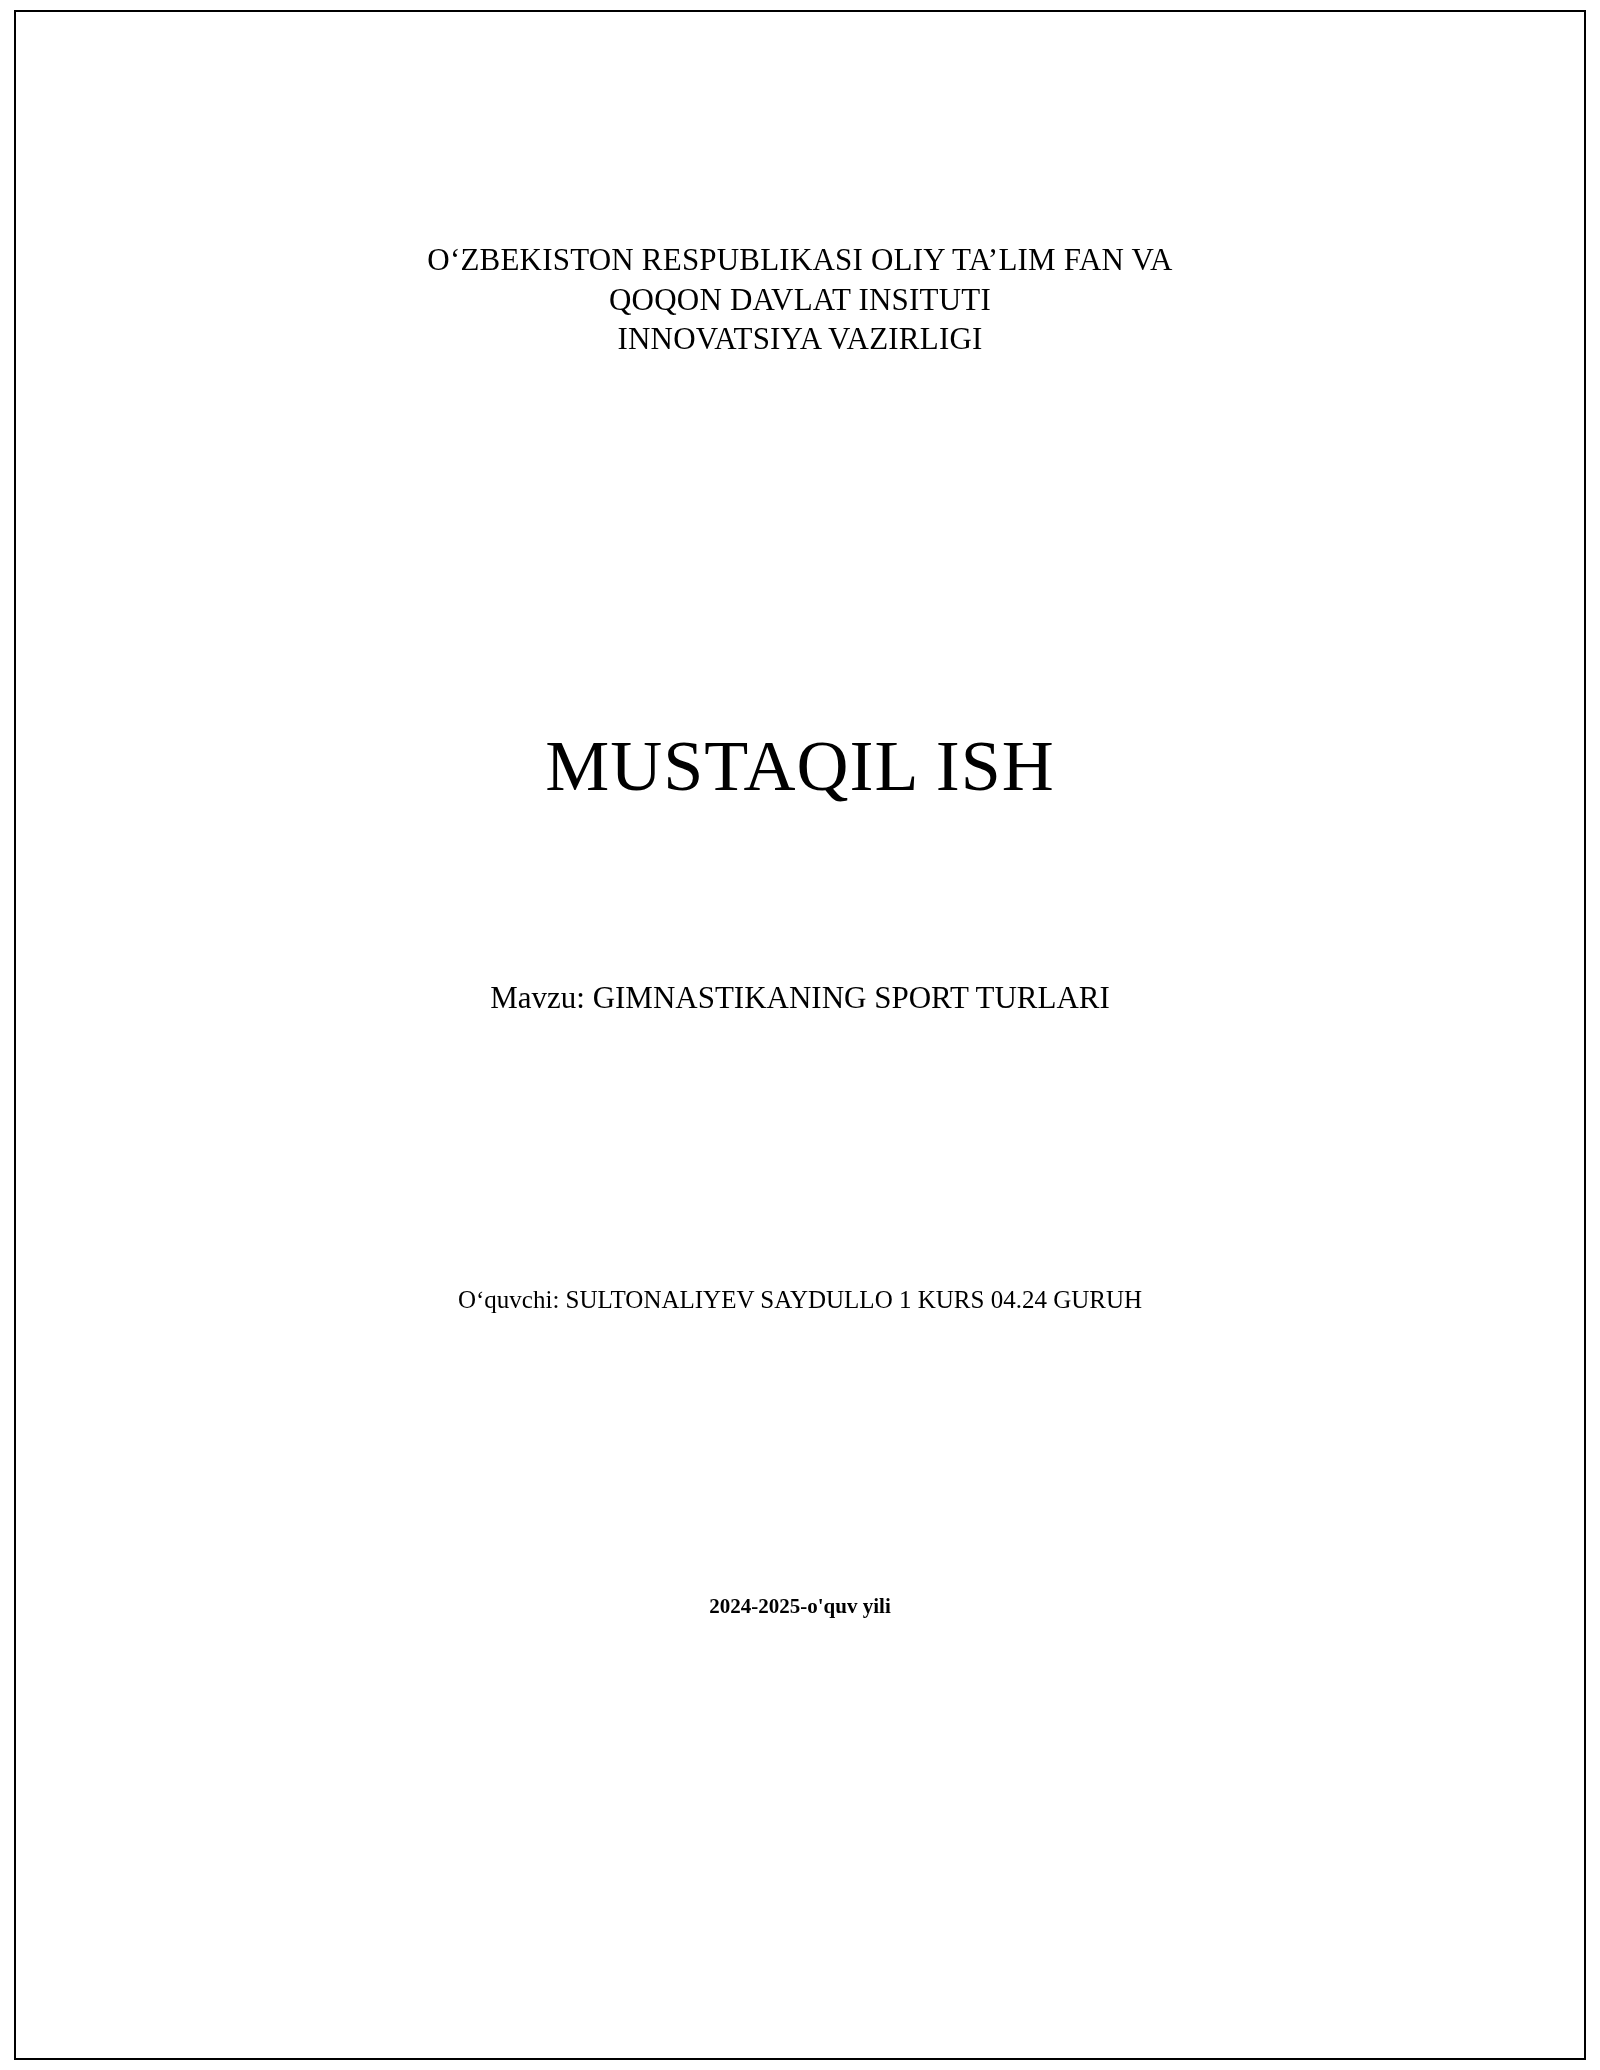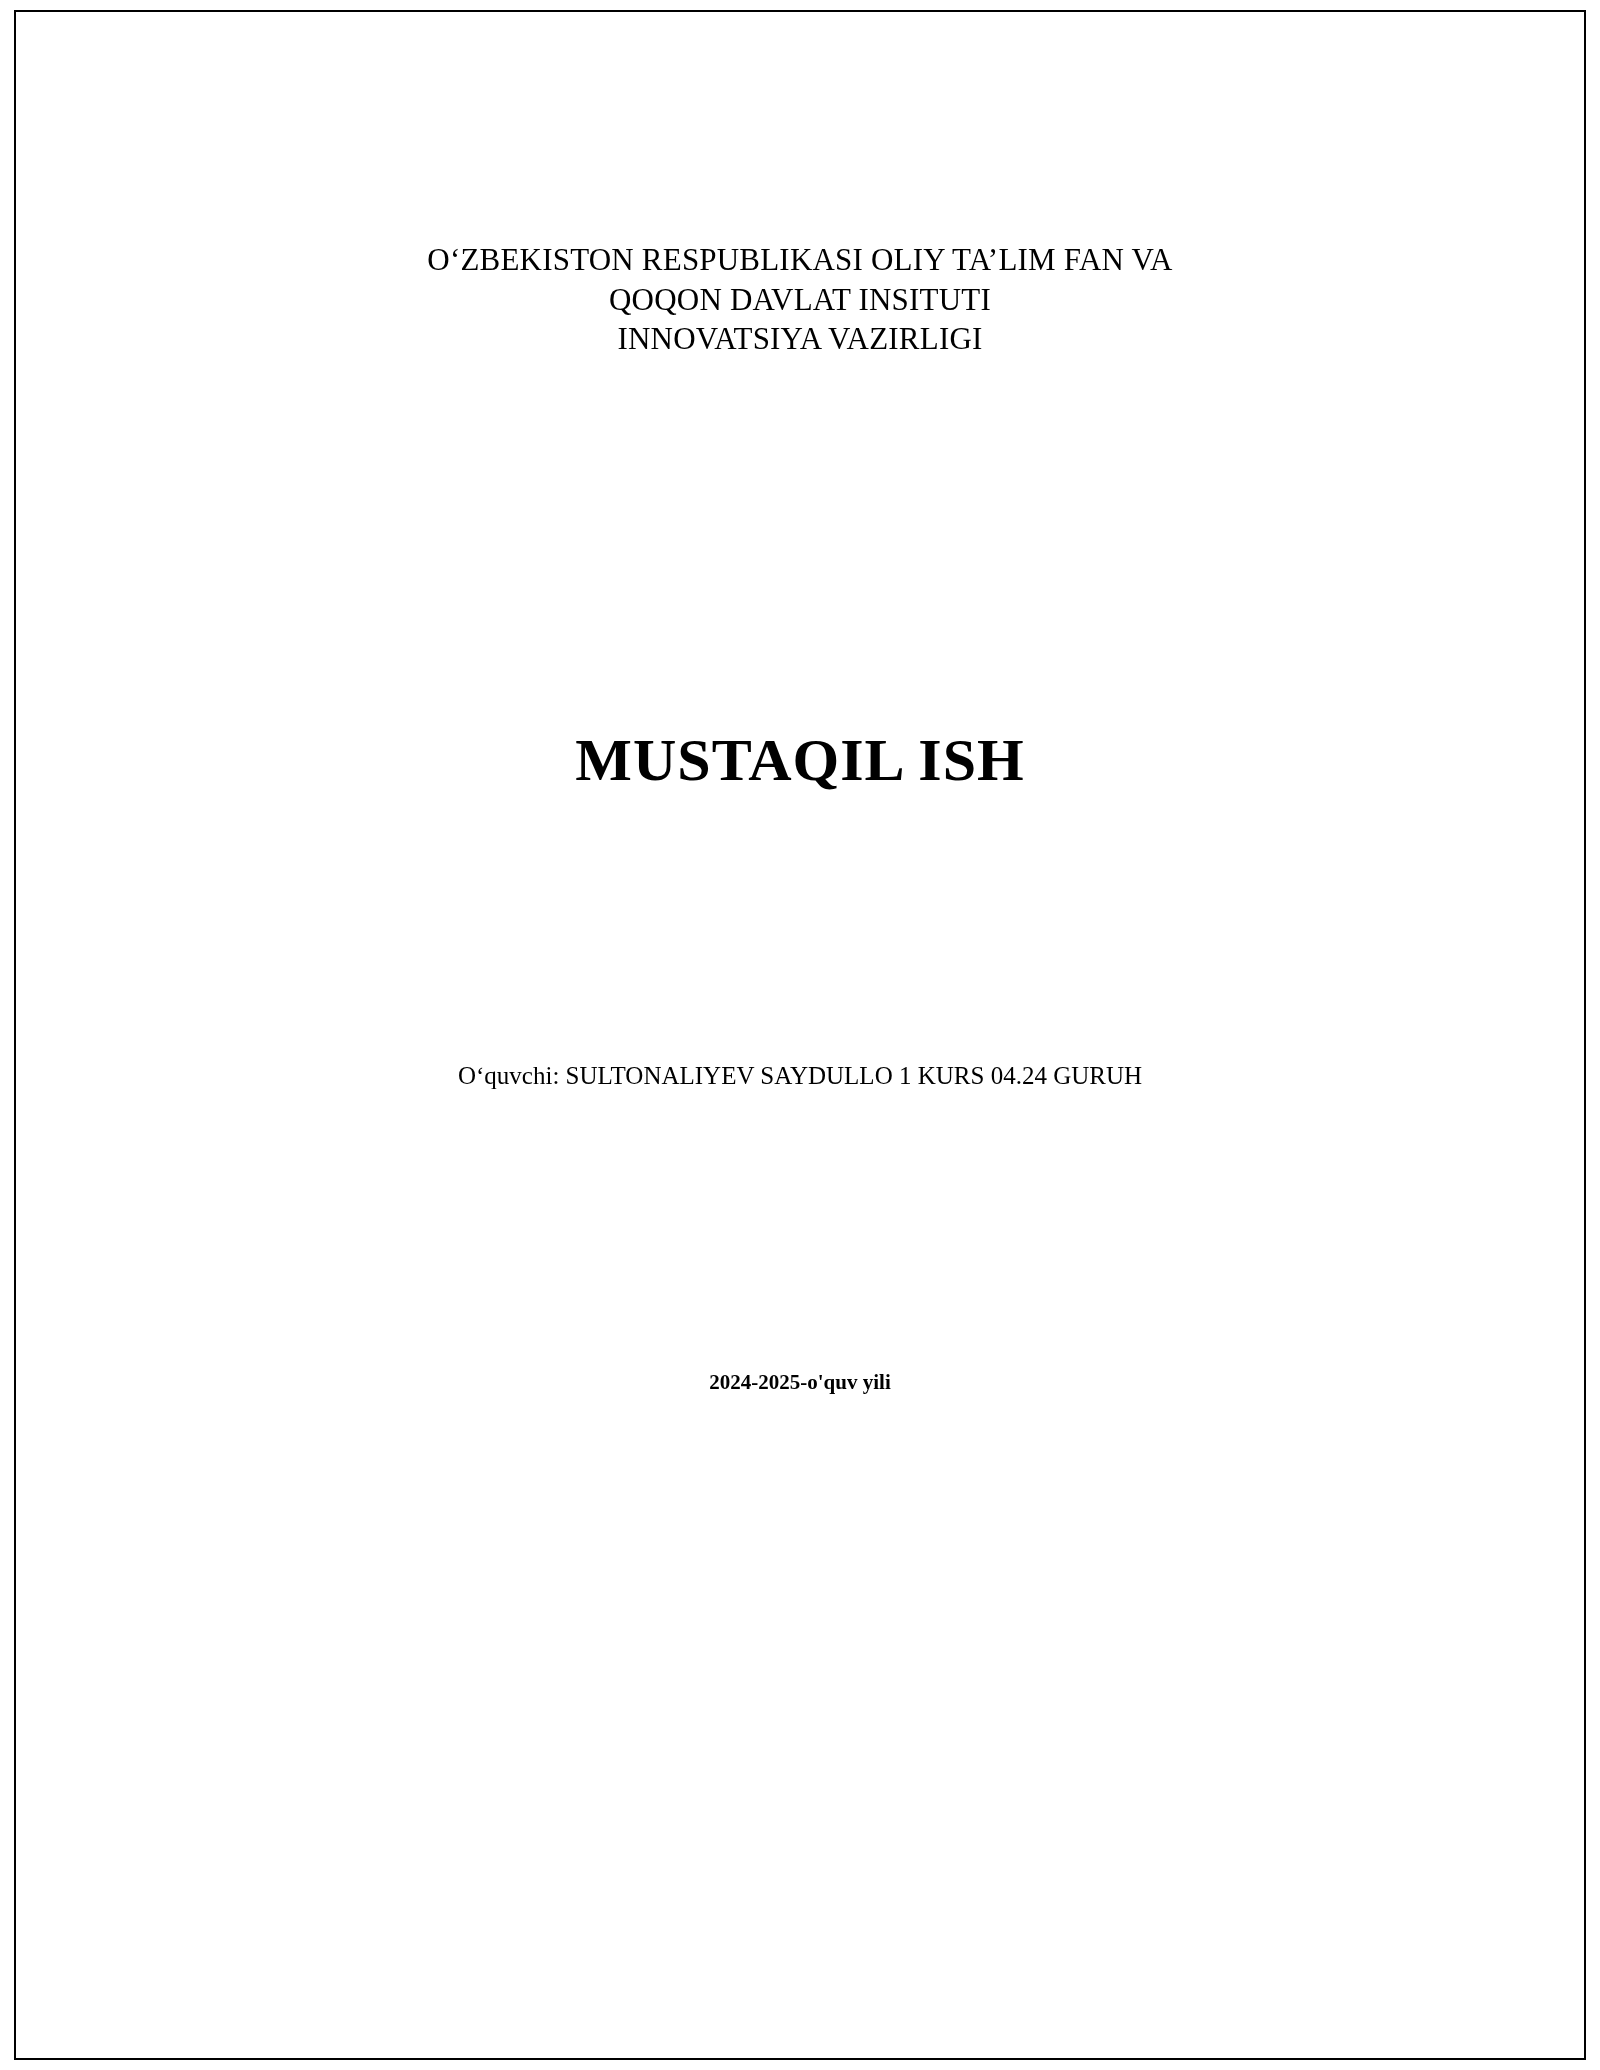--- a/index.html
+++ b/index.html
@@ -51,22 +51,22 @@
     line-height: 1.28;
   }
   .org-line {
     font-size: 31px;
     letter-spacing: 0.2px;
     white-space: nowrap;
   }
 
   .doc-title {
     margin-top: 370px;
-    font-size: 60px;
-    font-weight: bold;
+    font-size: 72px;
+    font-weight: normal;
     letter-spacing: 1px;
     line-height: 1.05;
   }
 
   .subject-line {
     margin-top: 175px;
     font-size: 31px;
   }
 
   .student-line {
@@ -89,19 +89,20 @@
   <div class="content">
 
     <div class="org-block">
       <div class="org-line">O‘ZBEKISTON RESPUBLIKASI OLIY TA’LIM FAN VA</div>
       <div class="org-line">QOQON DAVLAT INSITUTI</div>
       <div class="org-line">INNOVATSIYA VAZIRLIGI</div>
     </div>
 
     <div class="doc-title">MUSTAQIL ISH</div>
 
+    <div class="subject-line">Mavzu: GIMNASTIKANING SPORT TURLARI</div>
 
     <div class="student-line">O‘quvchi: SULTONALIYEV SAYDULLO 1 KURS 04.24 GURUH</div>
 
     <div class="year-line">2024-2025-o'quv yili</div>
 
   </div>
 </div>
 
 </body></html>

